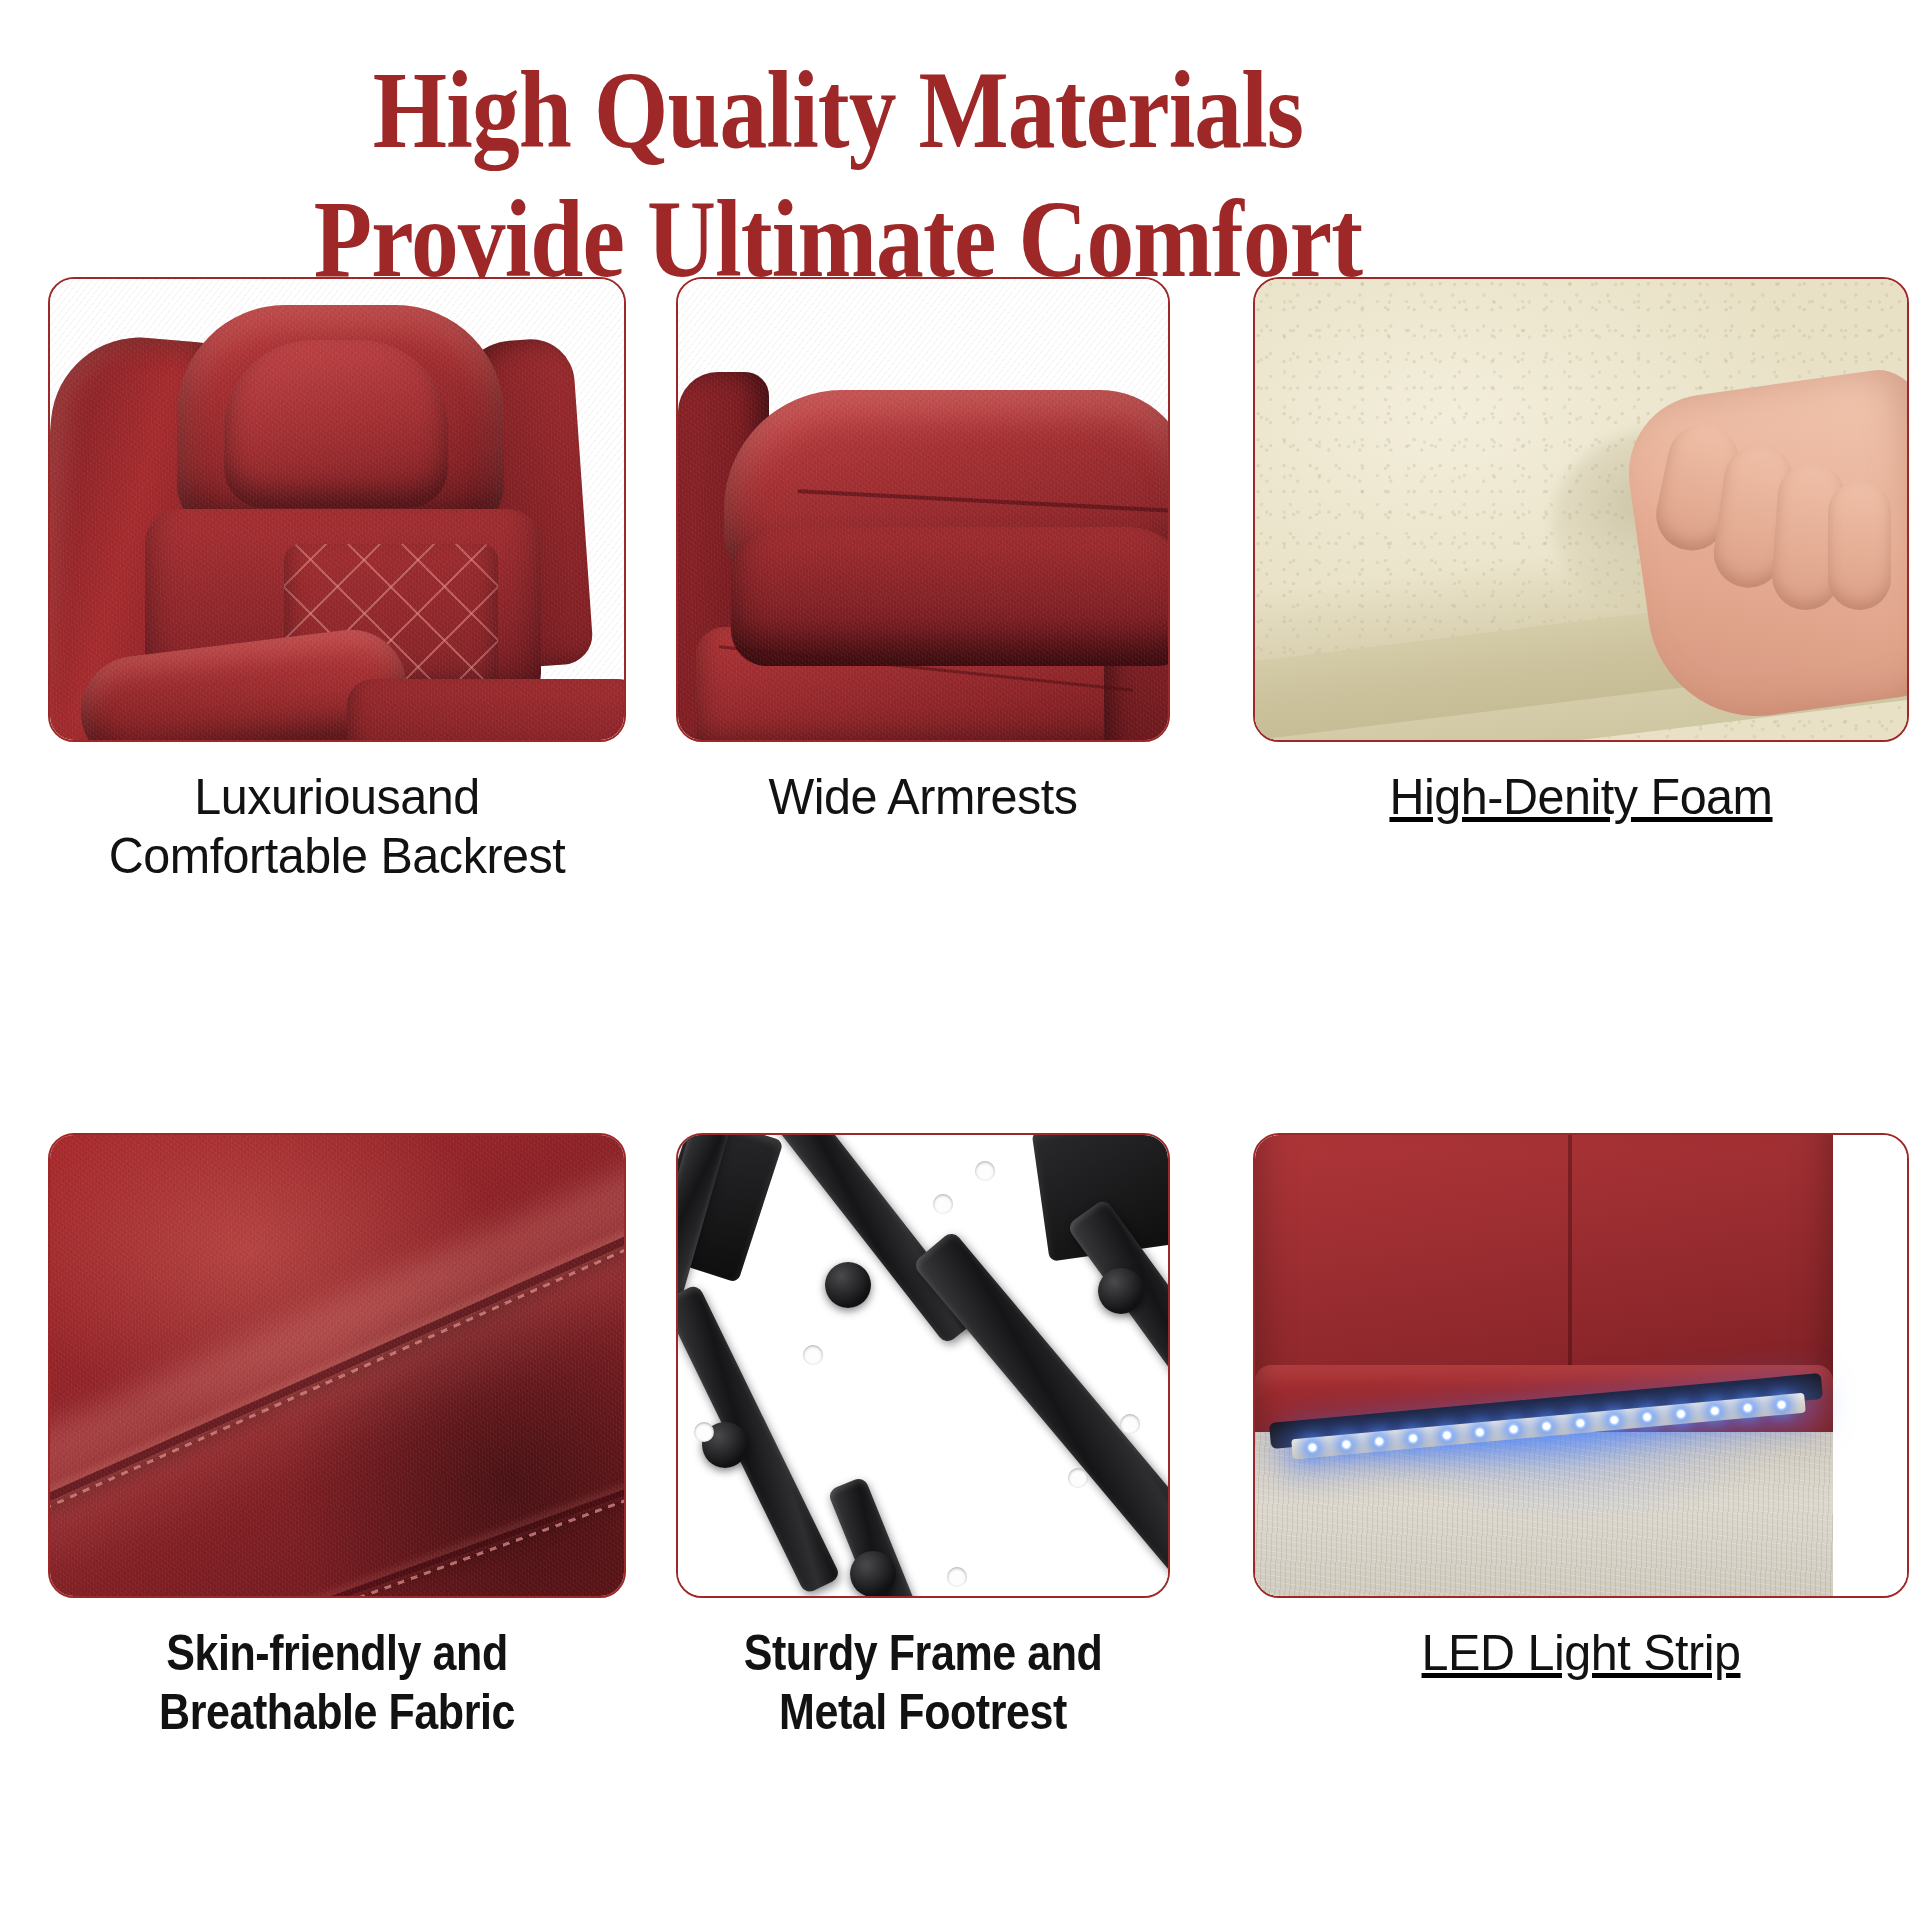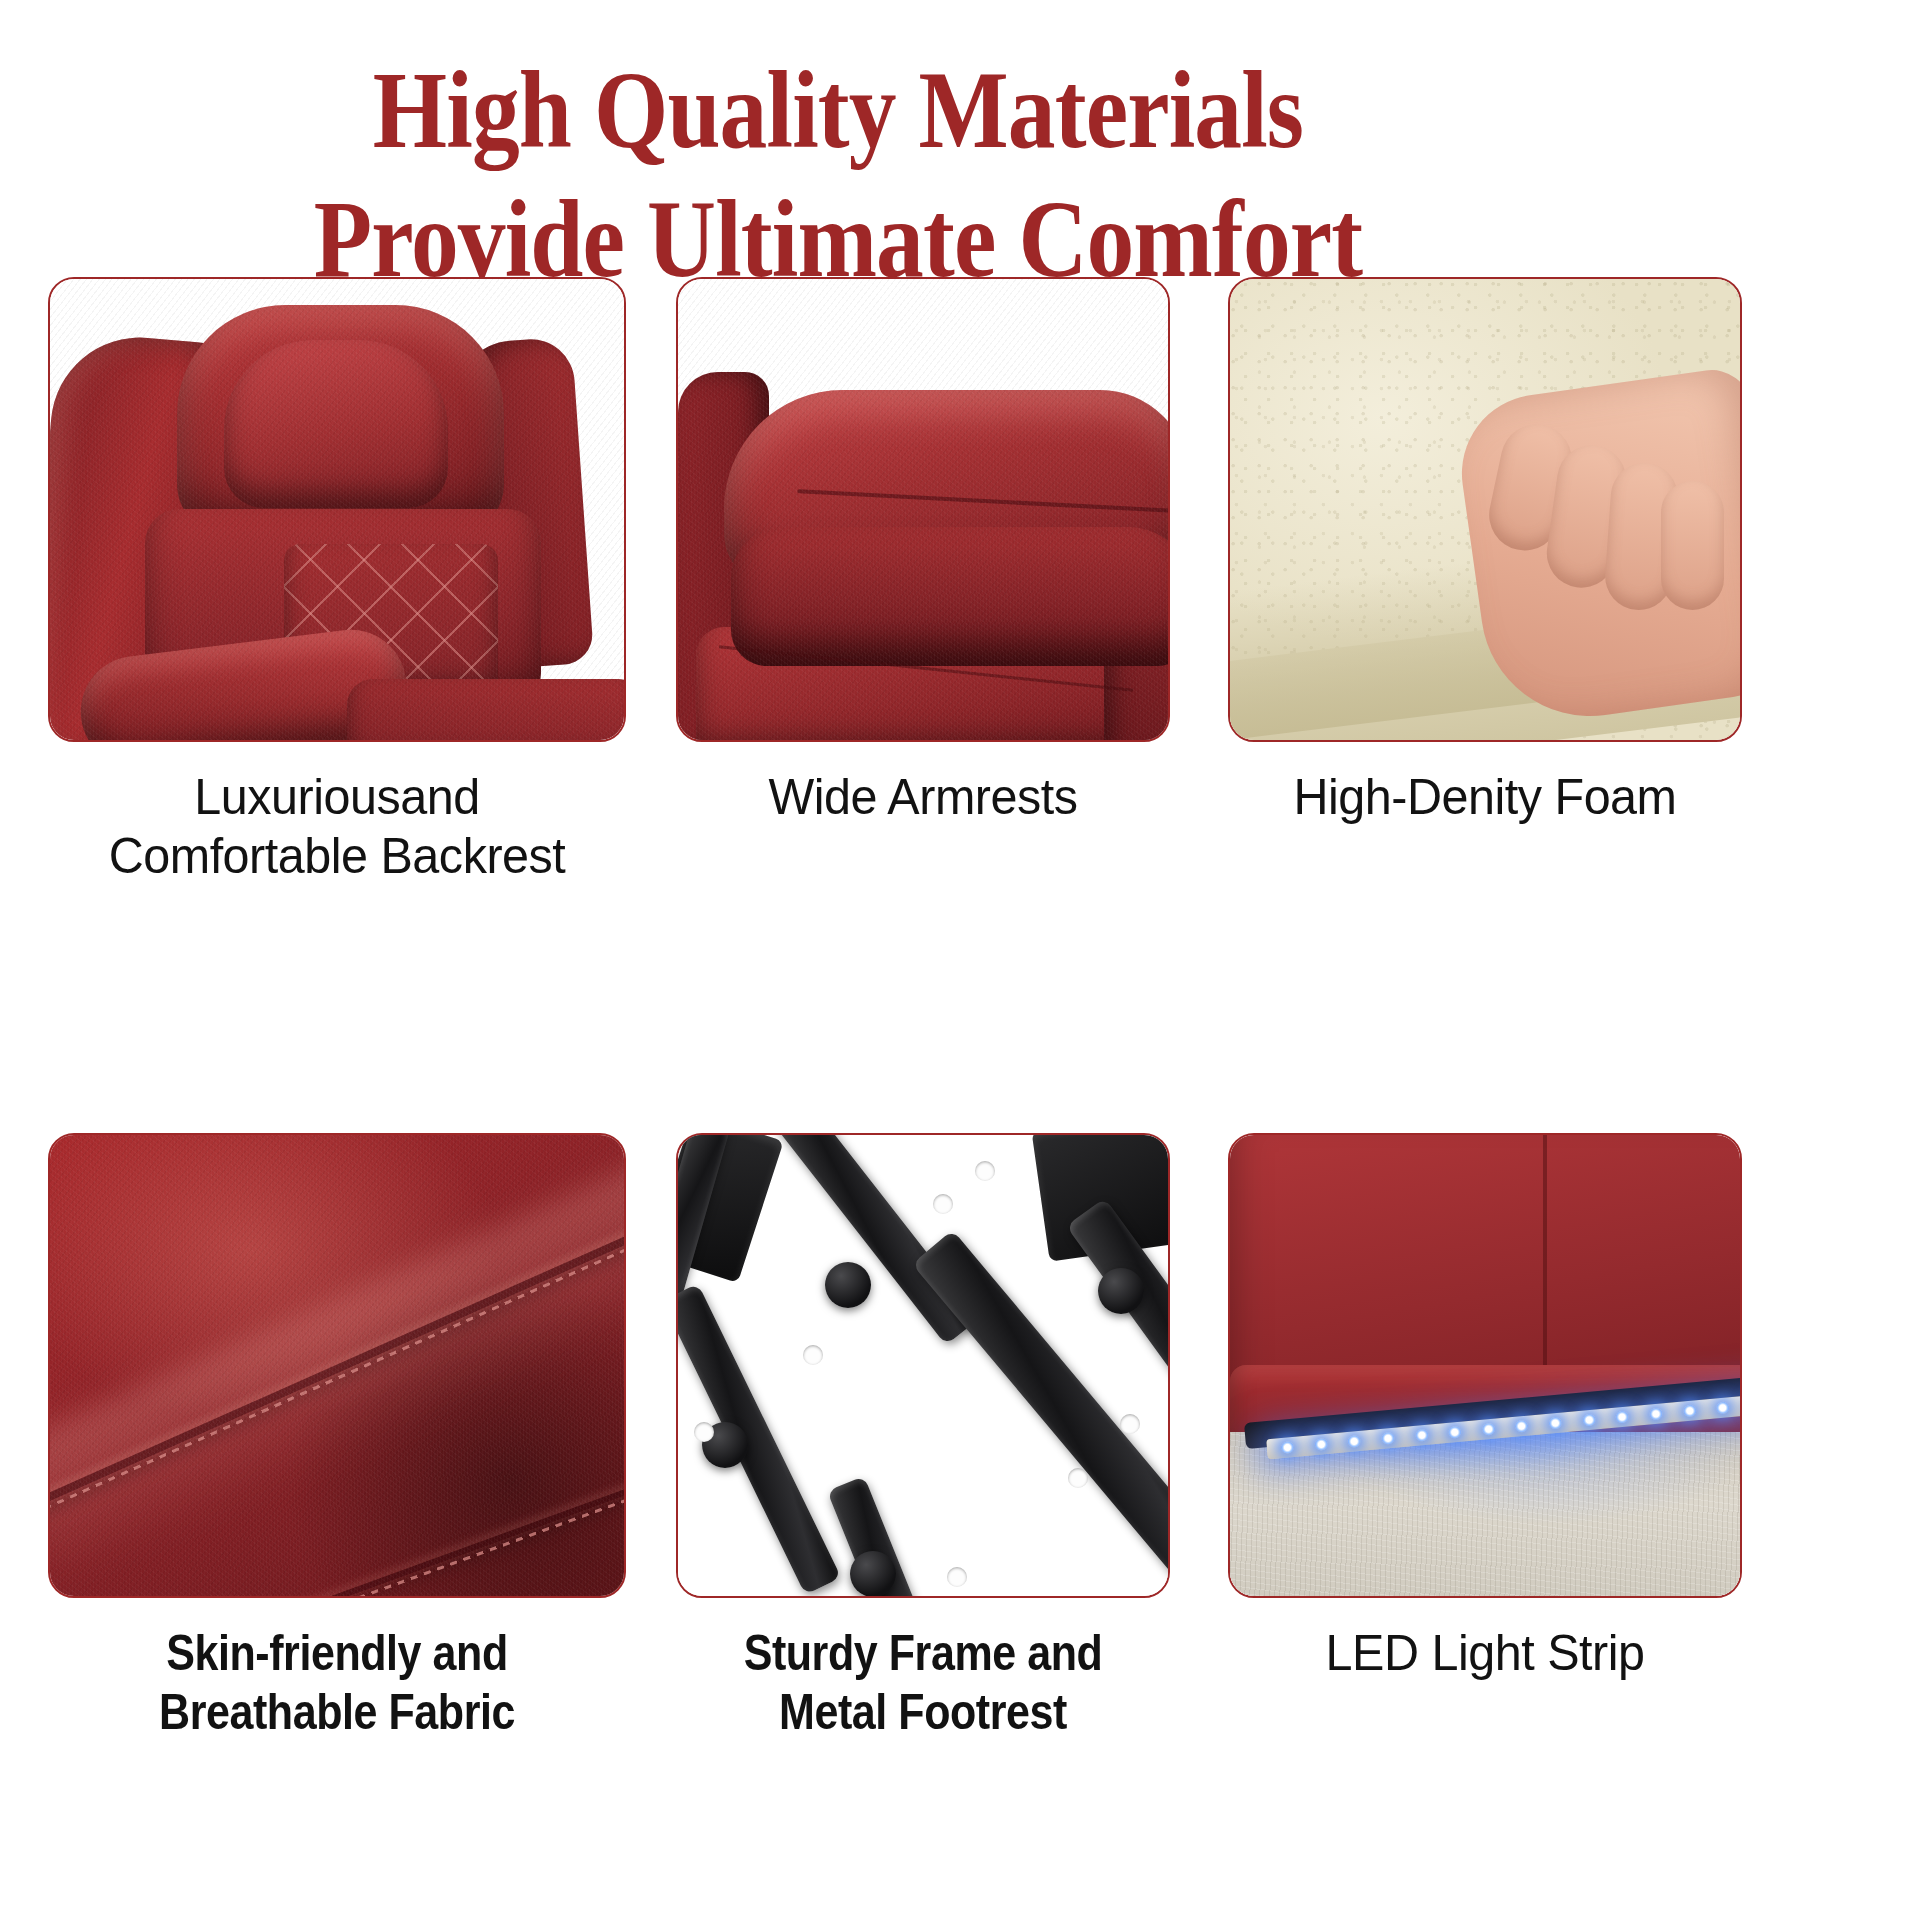--- a/index.html
+++ b/index.html
@@ -35,21 +35,21 @@
     left:48px; top:277px;
     width:1832px;
   }
   .row{ position:absolute; left:0; width:1832px; }
   .row-top{ top:0; }
   .row-bottom{ top:856px; }
 
   .cell{ position:absolute; top:0; }
   .cell.c0{ left:0;    width:578px; }
   .cell.c1{ left:628px; width:494px; }
-  .cell.c2{ left:1180px; width:514px; }
+  .cell.c2{ left:1205px; width:656px;text-decoration:underline; }
 
   .card{
     position:relative;
     width:100%;
     height:465px;
     border:2px solid #9e2727;
     border-radius:26px;
     overflow:hidden;
     background:#ffffff;
     box-sizing:border-box;

